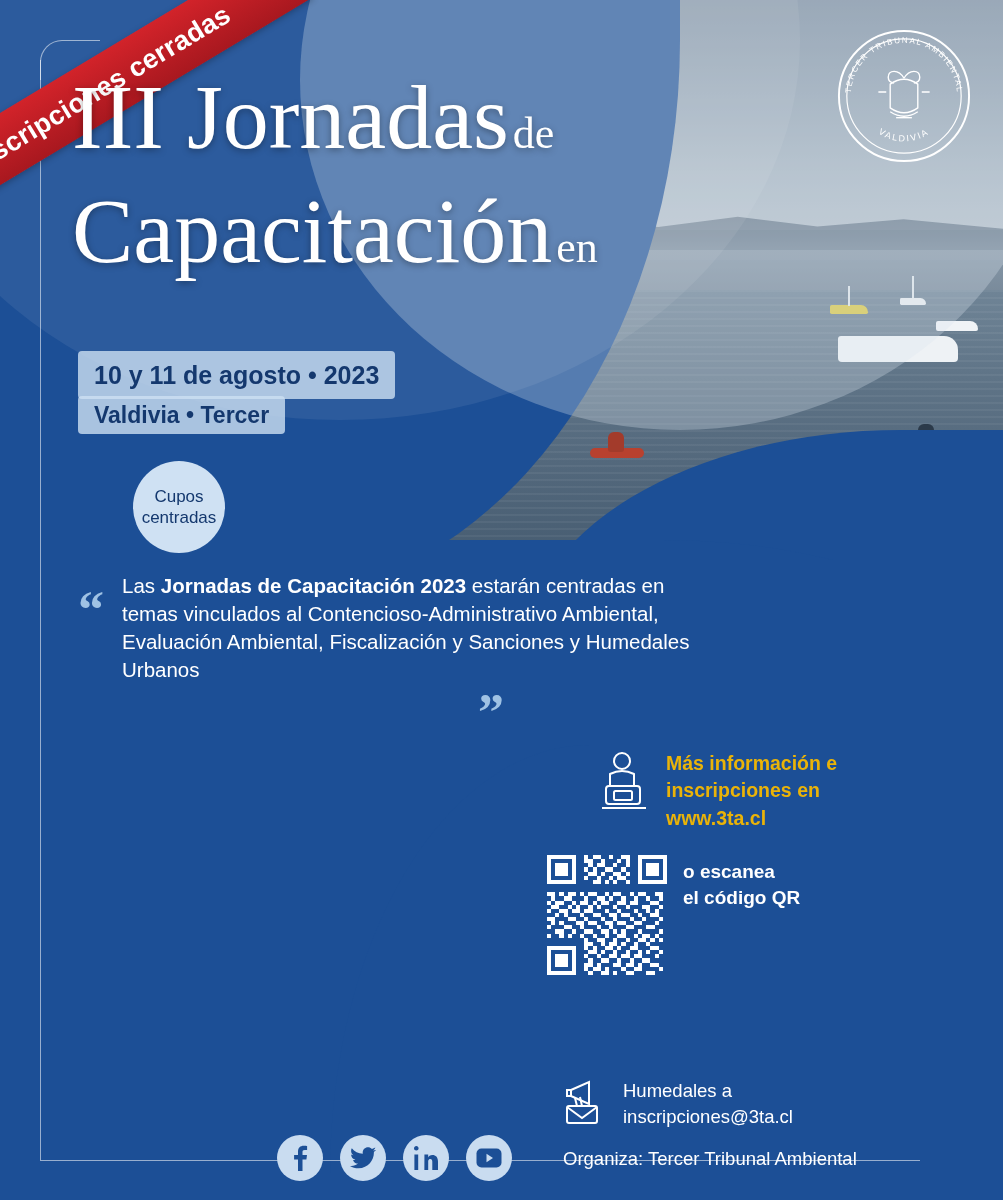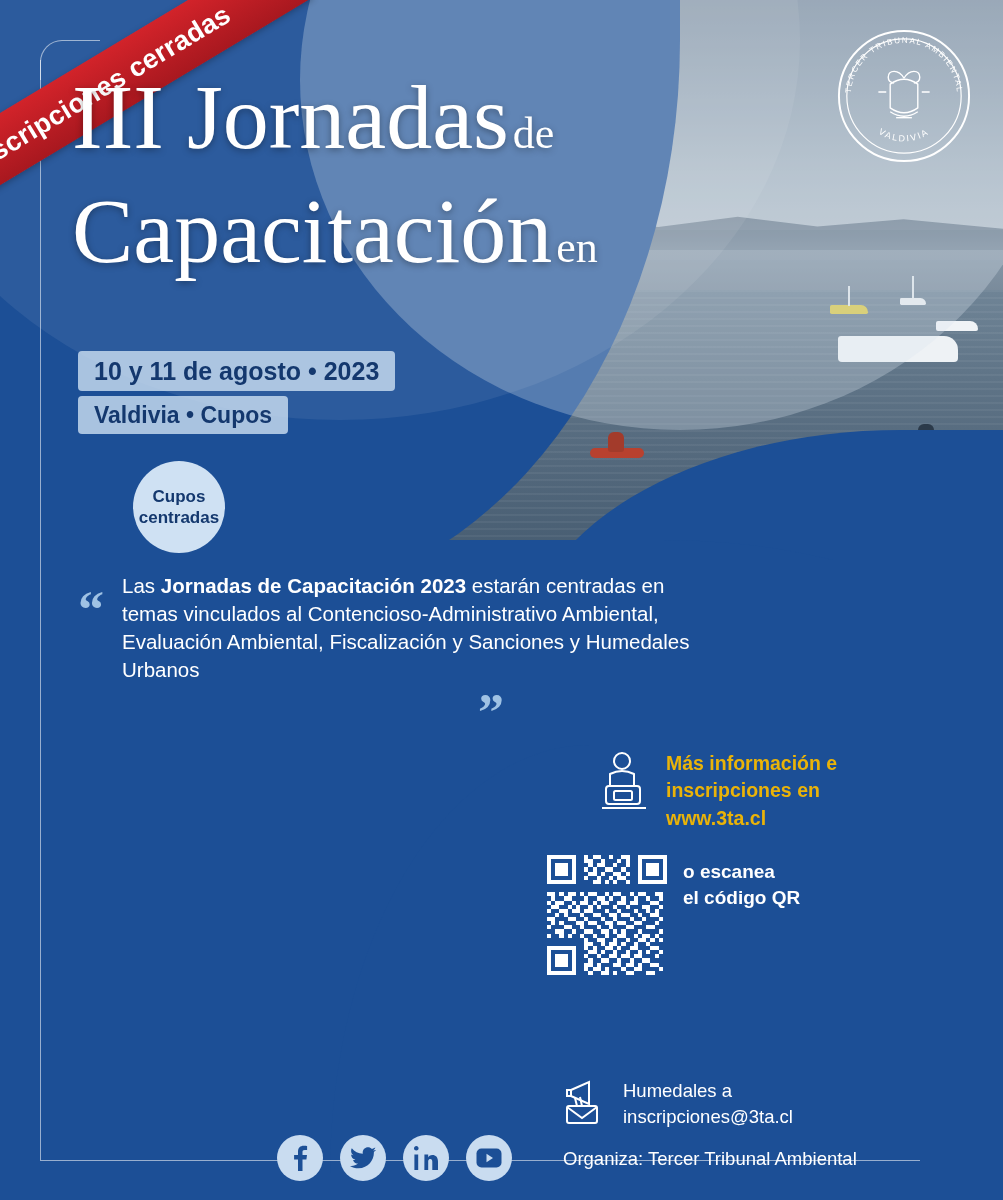--- a/index.html
+++ b/index.html
@@ -176,30 +176,30 @@
   
   .chip {
     position:absolute;
     background: rgba(205,224,242,.80);
     color:#14386e;
     font-weight:700;
     border-radius:4px;
     display:flex; align-items:center;
     padding:0 16px;
   }
-  .chip-date { left:78px; top:351px; height:40px; font-size:25px; }
+  .chip-date { left:78px; top:351px; height:48px; font-size:25px; }
   .chip-place{ left:78px; top:396px; height:38px; font-size:23px; }
 
   
   .cupos {
     position:absolute; left:133px; top:461px;
     width:92px; height:92px; border-radius:50%;
     background:#cfe1f3; color:#14386e;
     display:flex; flex-direction:column; align-items:center; justify-content:center;
-    font-weight:700; font-size:17px; line-height:1.25; text-align:center;
+    font-weight:400; font-size:17px; line-height:1.25; text-align:center;
   }
 
   
   .quote-wrap { position:absolute; left:78px; top:572px; width:680px; color:#fff; }
   .qmark {
     color:#9fc2e4; font-size:52px; font-weight:700;
     font-family:"Liberation Serif", serif; line-height:.6;
   }
   .qmark.open { position:absolute; left:0; top:22px; }
   .qmark.close{ position:absolute; left:400px; top:125px; }
@@ -320,21 +320,21 @@
     <div class="title-line l2">
       <span class="t-big">Capacitación</span>
       <span class="t-sm">en</span>
     </div>
   </div>
 
   <div class="chip chip-date">
     <span>10 y 11 de agosto • 2023</span>
   </div>
   <div class="chip chip-place">
-    <span>Valdivia • Cupos</span>
+    <span>Valdivia • Tercer</span>
   </div>
 
   <div class="cupos">
     <span>Cupos</span>
     <span>centradas</span>
   </div>
 
   <div class="quote-wrap">
     <div class="qmark open">“</div>
     <div class="quote-text">

